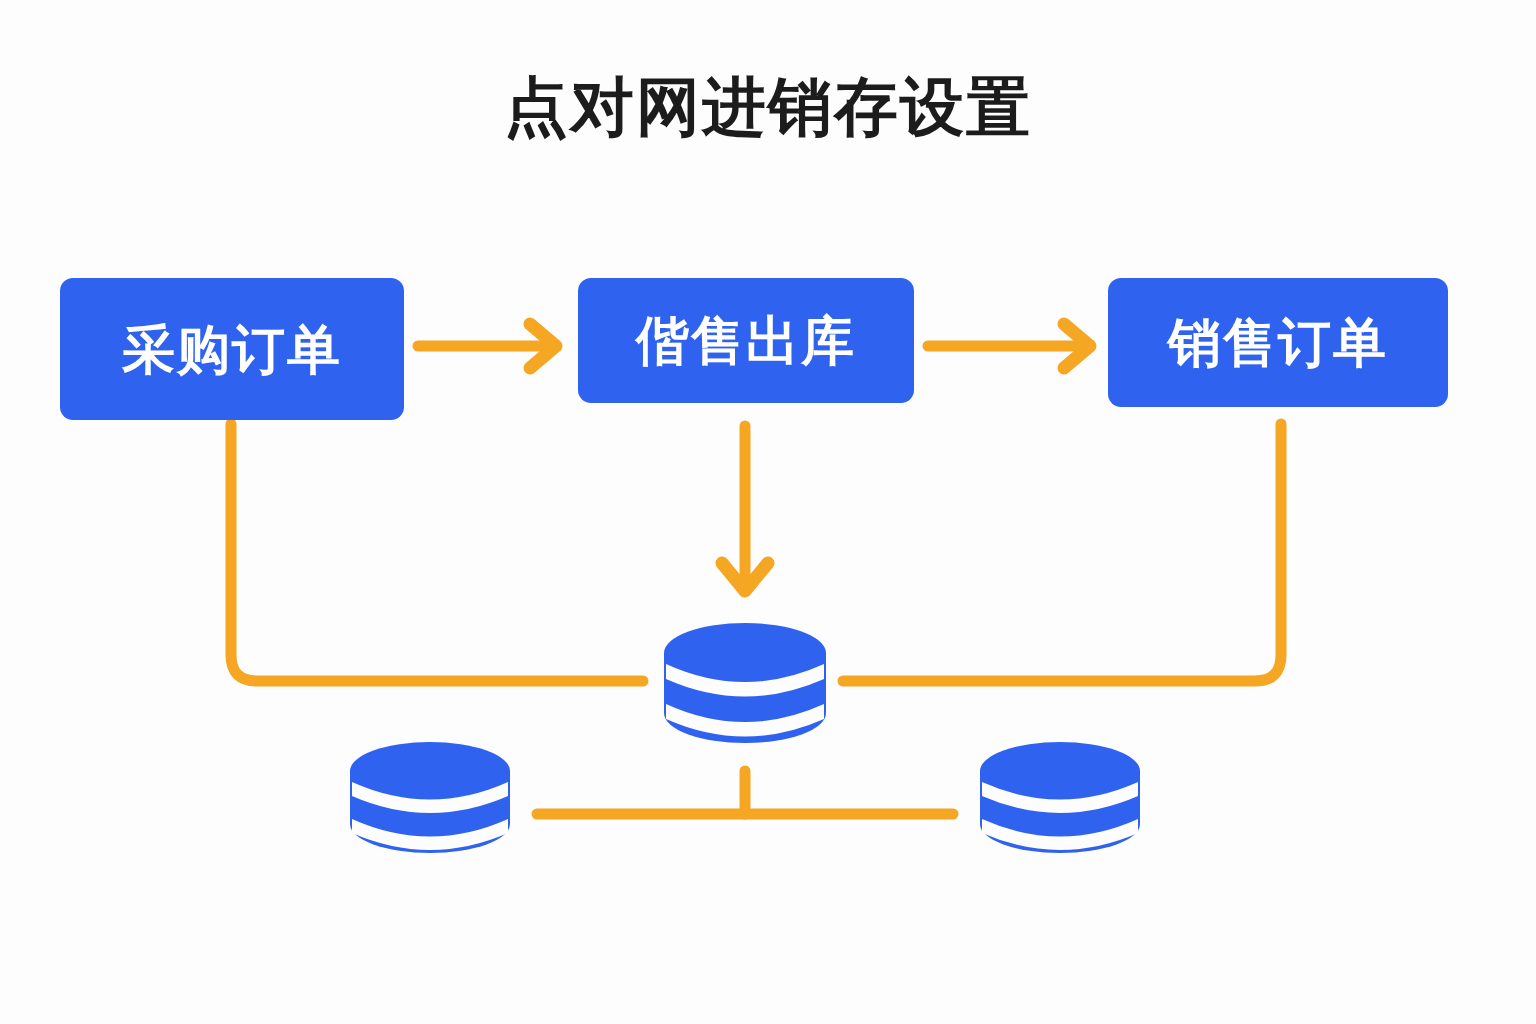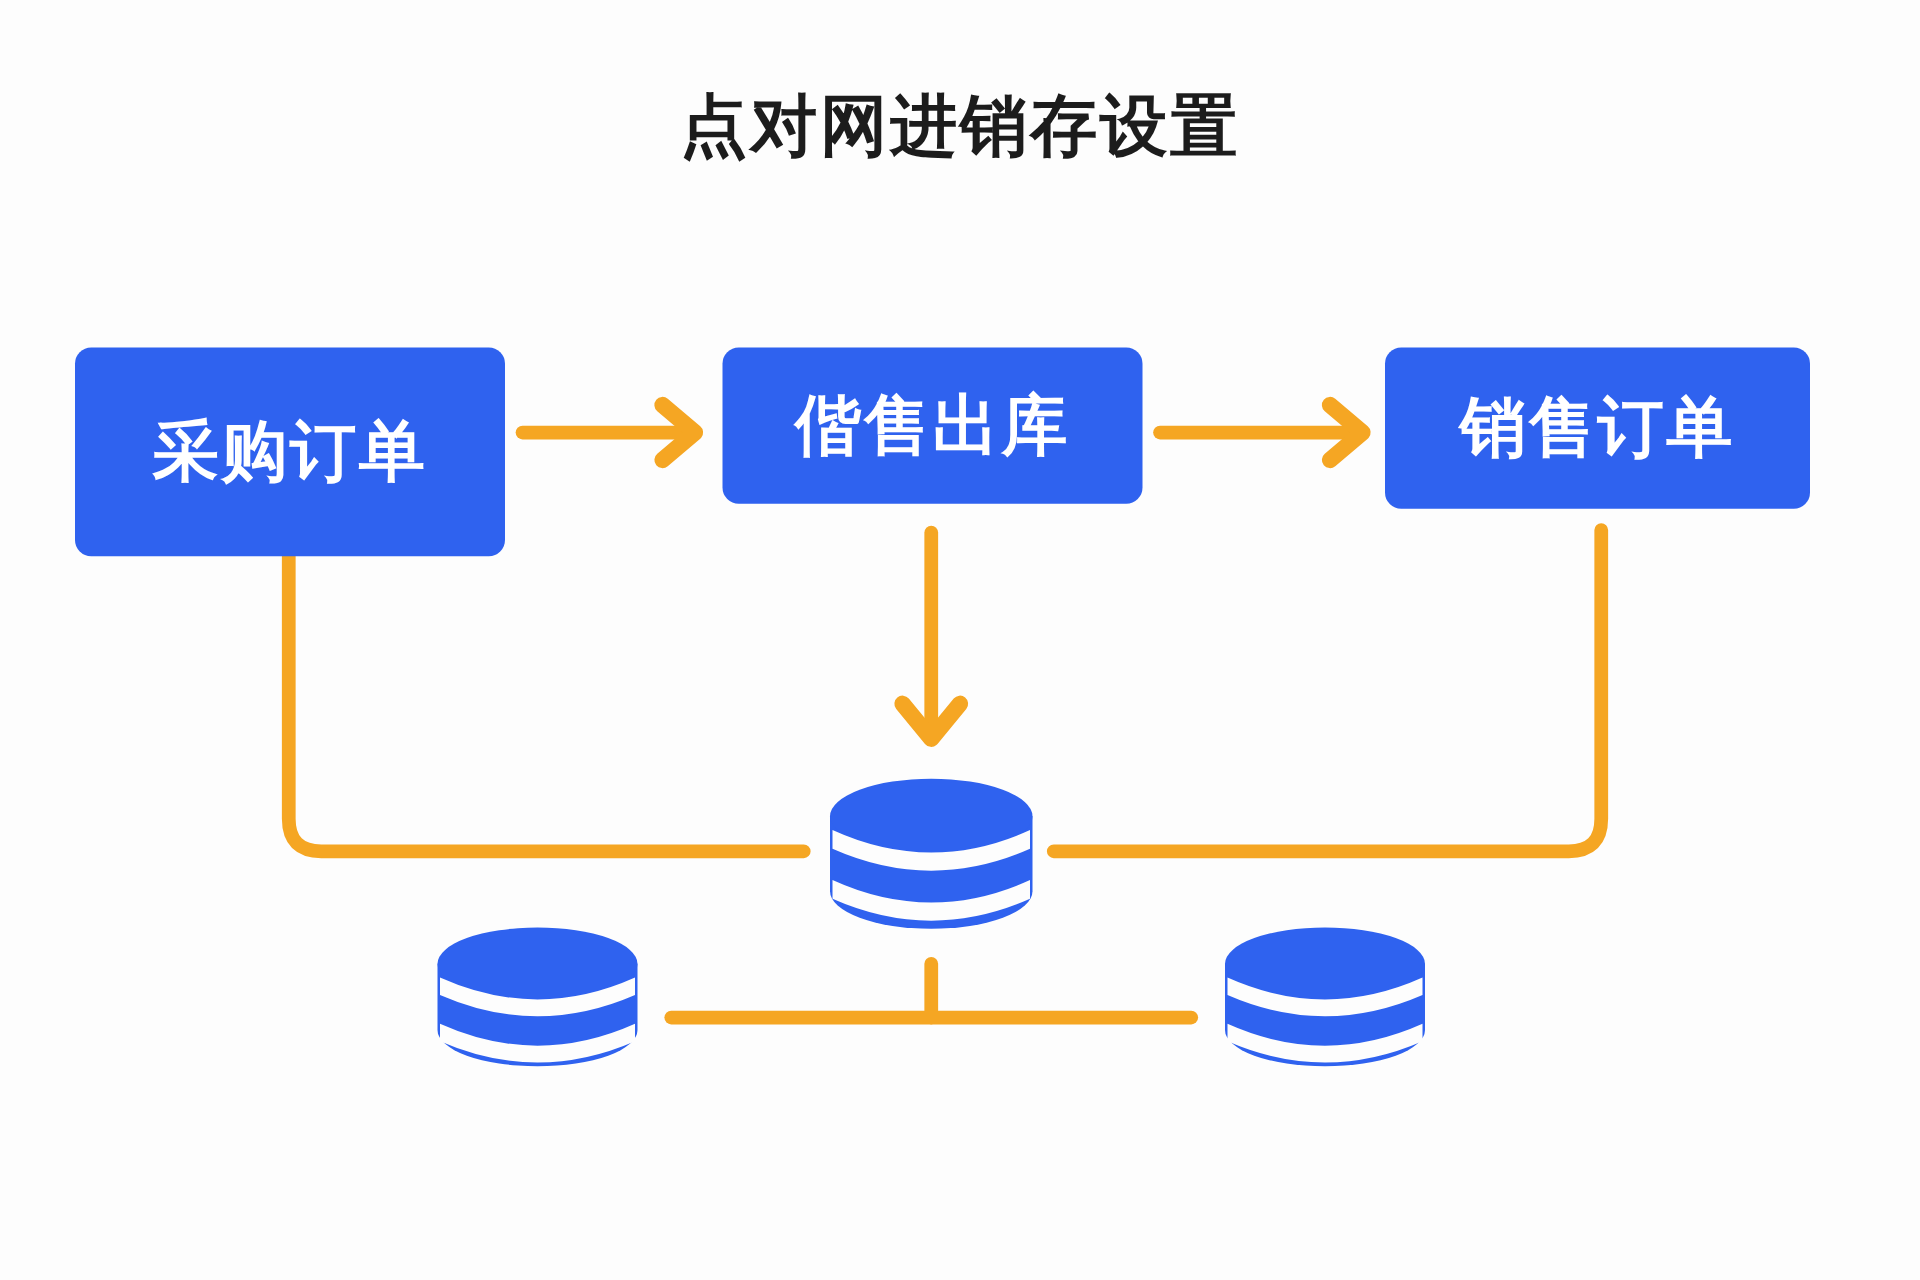--- a/index.html
+++ b/index.html
@@ -24,21 +24,21 @@
     top: 0;
     width: 1536px;
     height: 1024px;
   }
   .page-title {
     position: absolute;
     left: 0;
     top: 72px;
     width: 1536px;
     text-align: center;
-    font-size: 54px;
+    font-size: 64px;
     font-weight: 700;
     letter-spacing: 2px;
     color: #1c1c1c;
     line-height: 1.1;
     white-space: nowrap;
   }
   .node-box {
     position: absolute;
     box-sizing: border-box;
     background: #2f62ef;
@@ -48,21 +48,21 @@
     justify-content: center;
   }
   .node-label {
     color: #ffffff;
     font-size: 53px;
     font-weight: 700;
     letter-spacing: 2px;
     line-height: 1;
     white-space: nowrap;
   }
-  #box-purchase-order { left: 60px;   top: 278px; width: 344px; height: 167px; }
+  #box-purchase-order { left: 60px;   top: 278px; width: 344px; height: 142px; }
   #box-sales-outbound { left: 578px;  top: 278px; width: 336px; height: 125px; }
   #box-sales-order    { left: 1108px; top: 278px; width: 340px; height: 129px; }
 </style>
 </head>
 <body>
 
 <div id="canvas">
 
   <div class="page-title">点对网进销存设置</div>
 

